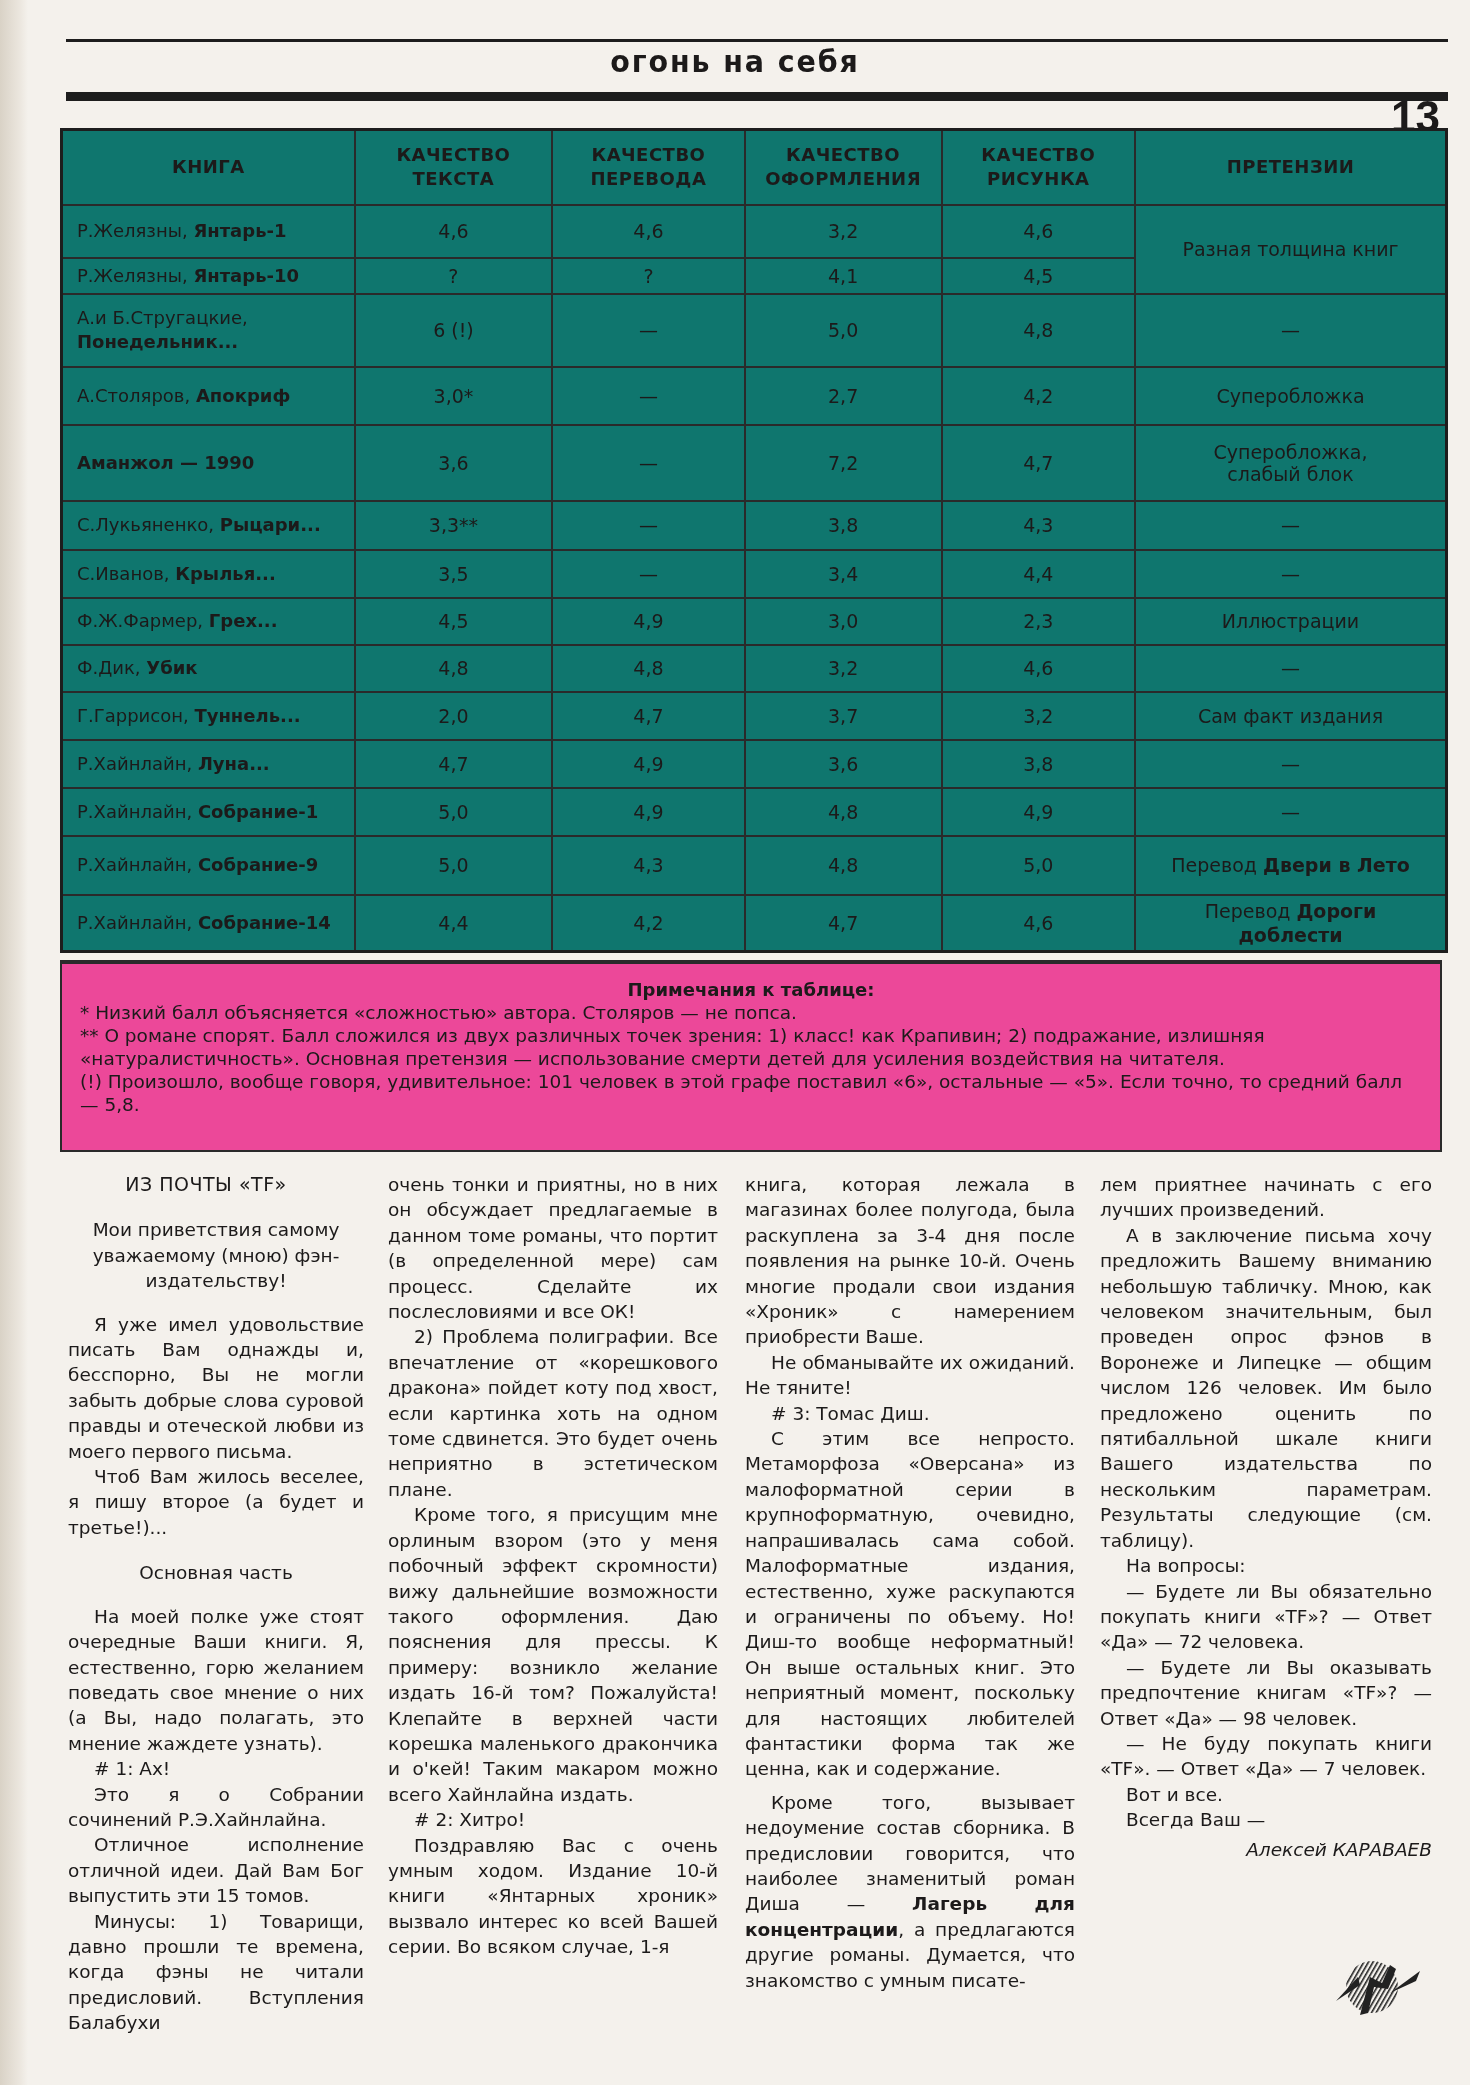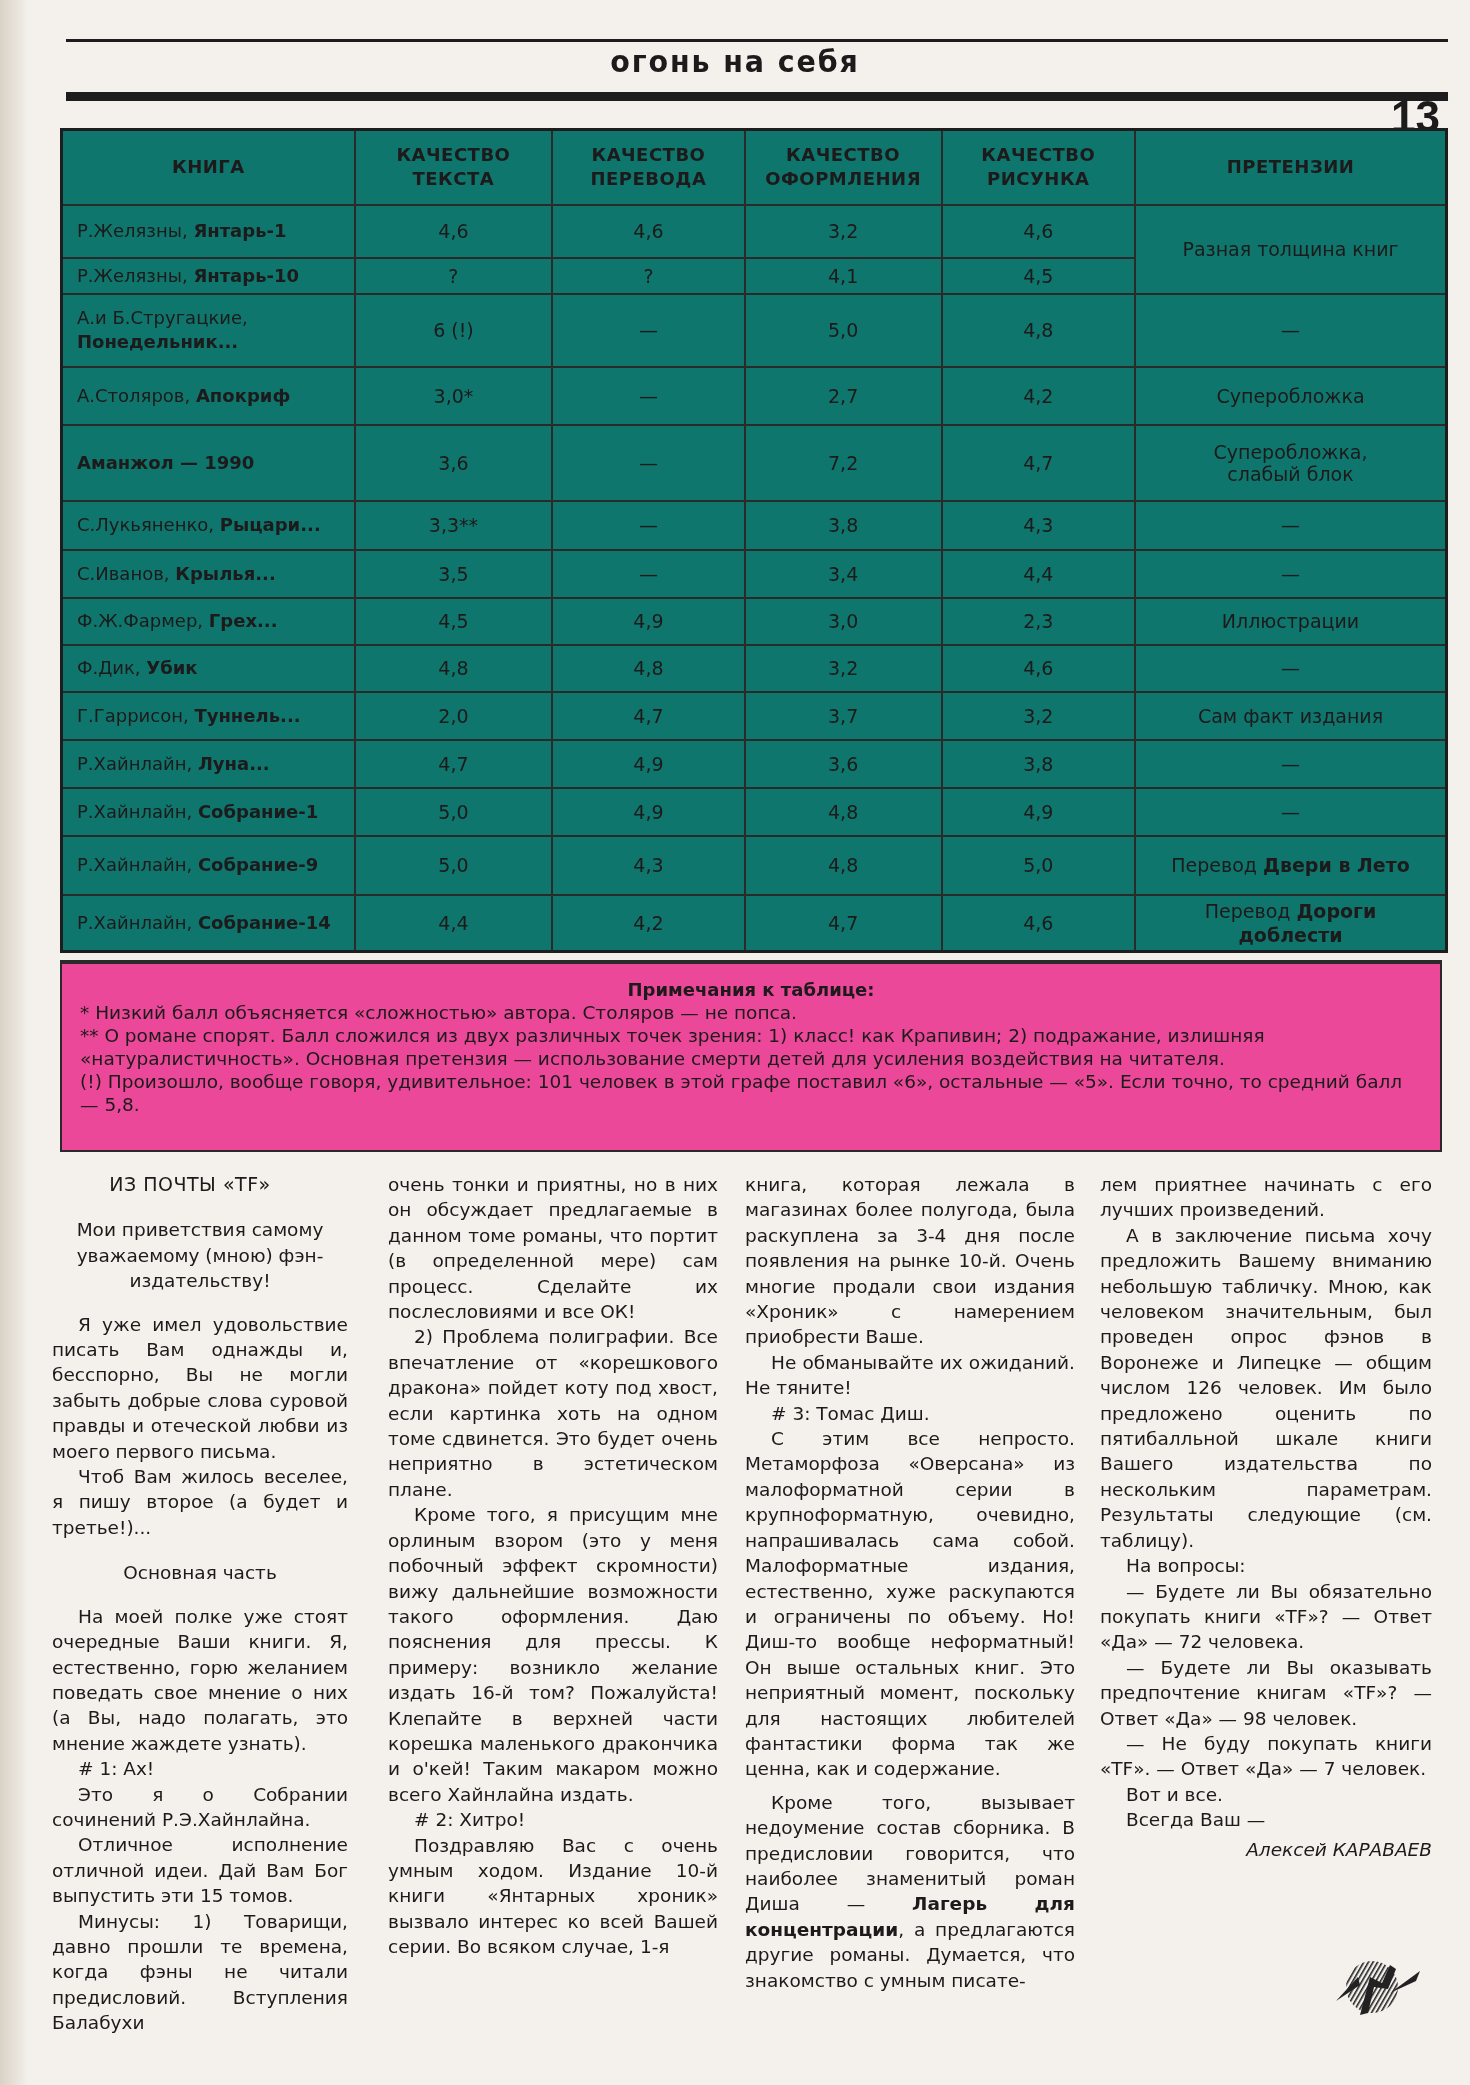--- a/index.html
+++ b/index.html
@@ -26,21 +26,21 @@
   .notes .notes-title{text-align:center;font-weight:bold;font-size:18px;margin-bottom:0;}
   .notes p{margin:0;}
   .col{position:absolute;top:1172px;font-size:18.5px;line-height:25.4px;text-align:justify;
        font-family:"DejaVu Sans",sans-serif;}
   .col p{margin:0 0 0 0;text-indent:26px;}
   .col p.nogap{text-indent:0;}
   .col .gap{height:12px;}
   .col .center{text-align:center;text-indent:0;}
   .col .head{text-align:center;text-indent:0;font-size:19px;letter-spacing:0.5px;}
   .col b{font-weight:bold;}
-  #c1{left:52px;width:296px;}
+  #c1{left:68px;width:296px;}
   #c2{left:388px;width:330px;}
   #c3{left:745px;width:330px;}
   #c4{left:1100px;width:332px;}
   .signature{text-align:right;font-style:italic;margin-top:4px;}
   .logo{position:absolute;left:1330px;top:1955px;width:96px;height:64px;}
 </style>
 </head>
 <body>
 
 <div class="gutter"></div>

